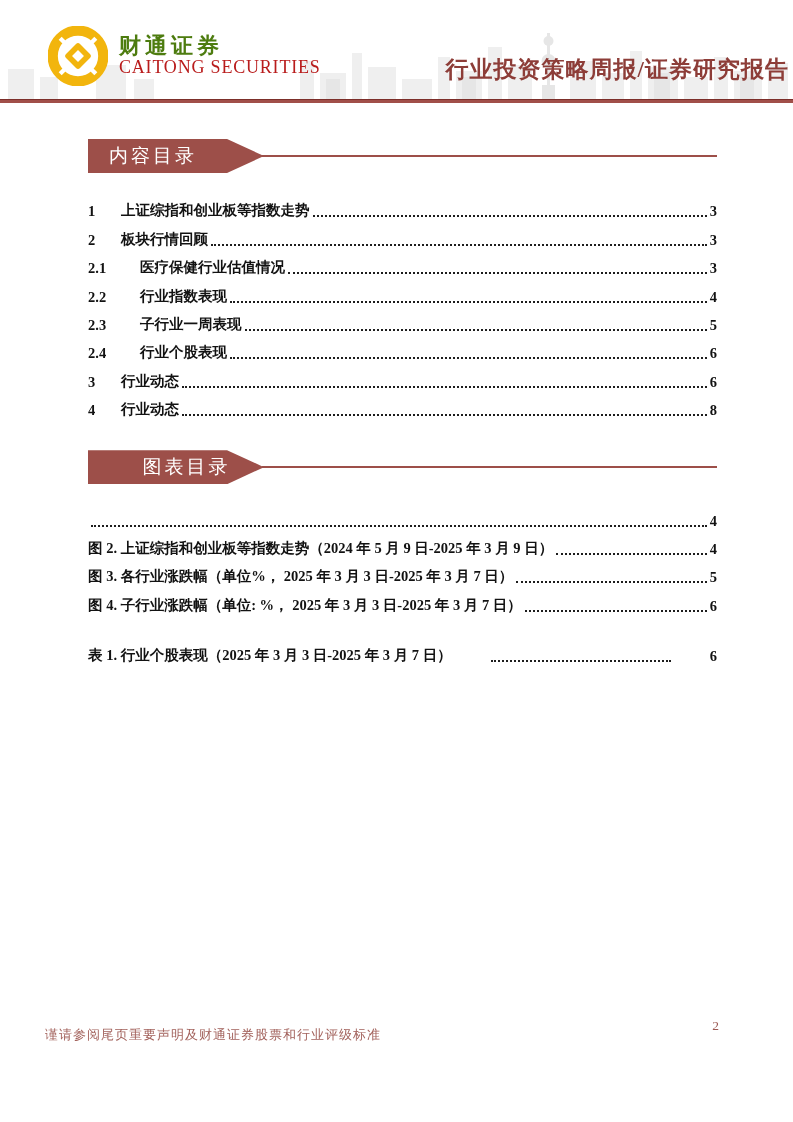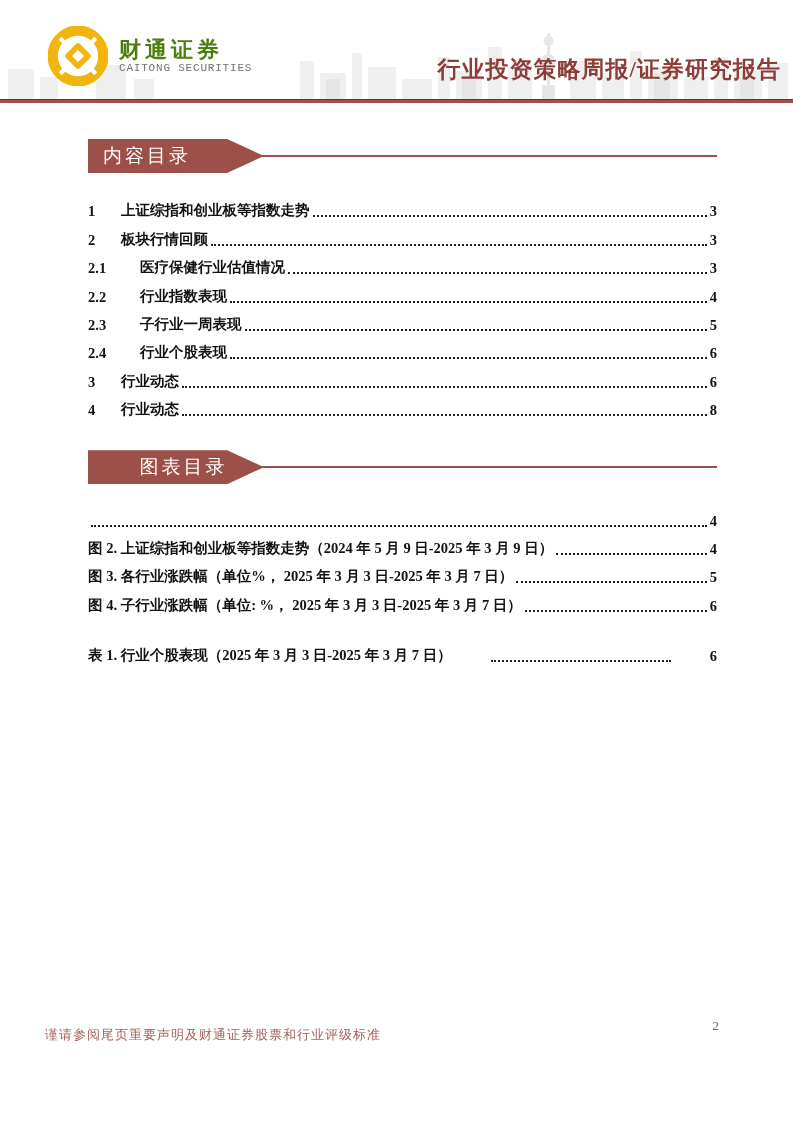--- a/index.html
+++ b/index.html
@@ -24,44 +24,44 @@
     position:absolute; left:48px; top:26px;
     display:flex; align-items:center; gap:11px;
   }
   .logo-mark { width:60px; height:60px; }
   .brand-cn {
     font-size:22px; font-weight:bold; color:#4d7c0f;
     letter-spacing:4px; line-height:1.05;
     font-family:"Liberation Serif", serif;
   }
   .brand-en {
-    font-size:11px; color:#737373; letter-spacing:0.8px;
-    font-family:Liberation Mono, monospace;
+    font-size:18px; color:#b91c1c; letter-spacing:0.8px;
+    font-family:Liberation Serif, serif;
   }
   .report-type {
-    position:absolute; right:12px; top:54px;
+    position:absolute; right:4px; top:54px;
     font-size:23px; font-weight:bold; color:#8d3d38;
     letter-spacing:1px; white-space:nowrap;
   }
   .header-rule {
     position:absolute; left:0; bottom:0; width:100%; height:4px;
     background:#a14f49; border-top:1px solid #7c2f2a;
   }
 
   
   .content { padding:0 76px 0 88px; }
 
   .banner-row { display:flex; align-items:center; }
   .banner-row.first { margin-top:36px; }
   .banner-row.second { margin-top:31px;text-align:center; }
   .banner {
     width:176px; height:34px; flex-shrink:0;
     background:#9d4f49; color:#ffffff;
     font-size:19px; letter-spacing:3px;
-    line-height:33px; padding-left:15px;
+    line-height:33px; padding-left:21px;
     clip-path:polygon(0 0, 79% 0, 100% 50%, 79% 100%, 0 100%);
   }
   .banner-line { flex:1; height:2px; background:#9d4f49; margin-left:-2px; }
 
   .toc-list { margin-top:19px; }
   .fig-list { margin-top:17px; }
   .toc-row {
     display:flex; align-items:flex-end;
     height:28.4px; font-weight:bold; font-size:14.5px;
     color:#121212;

